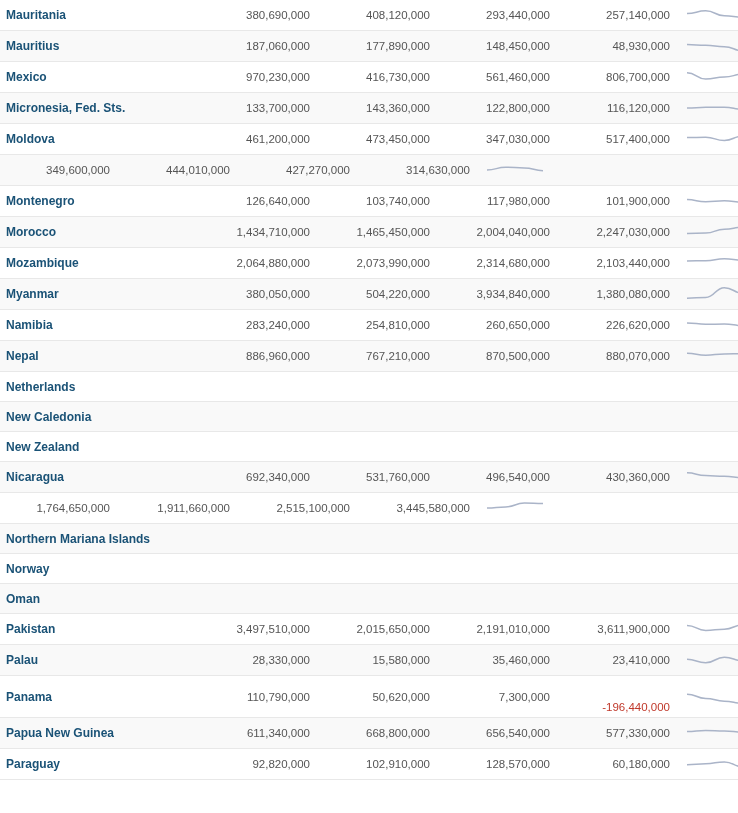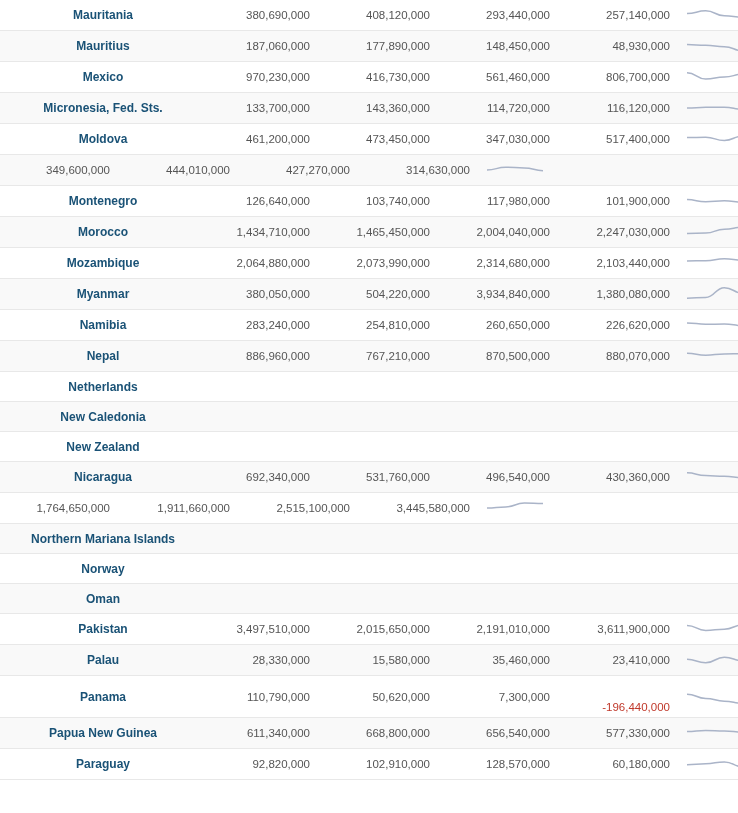--- a/index.html
+++ b/index.html
@@ -26,21 +26,20 @@
     .data-row:nth-child(odd) {
       background: #ffffff;
     }
     .col-country {
       width: 200px;
       padding-left: 6px;
       color: #1a5276;
       font-weight: bold;
       font-size: 12px;
       flex-shrink: 0;
-      text-align: center;
     }
     .col-val {
       width: 120px;
       text-align: right;
       padding-right: 10px;
       color: #555;
       font-size: 11.5px;
       flex-shrink: 0;
     }
     .col-val.negative {
@@ -100,21 +99,21 @@
     <span class="col-sparkline">
           <svg class="sparkline" viewBox="0 0 60 22">
             <path d="M 2 6.799999999999999 C 11.333333333333332 6.799999999999999, 11.333333333333332 13.100000000000001, 20.666666666666664 13.100000000000001 C 29.999999999999996 13.100000000000001, 29.999999999999996 11, 39.33333333333333 11 C 48.666666666666664 11, 48.666666666666664 8.200000000000001, 58 8.200000000000001" fill="none" stroke="#aab4c8" stroke-width="1.5"></path>
           </svg>
         </span>
   </div>
       <div class="data-row">
     <span class="col-country">Micronesia, Fed. Sts.</span>
     <span class="col-val">133,700,000</span>
     <span class="col-val">143,360,000</span>
-    <span class="col-val">114,720,000</span>
+    <span class="col-val">122,800,000</span>
     <span class="col-val">116,120,000</span>
     <span class="col-sparkline">
           <svg class="sparkline" viewBox="0 0 60 22">
             <path d="M 2 11 C 11.333333333333332 11, 11.333333333333332 10.299999999999999, 20.666666666666664 10.299999999999999 C 29.999999999999996 10.299999999999999, 29.999999999999996 10.299999999999999, 39.33333333333333 10.299999999999999 C 48.666666666666664 10.299999999999999, 48.666666666666664 12.399999999999999, 58 12.399999999999999" fill="none" stroke="#aab4c8" stroke-width="1.5"></path>
           </svg>
         </span>
   </div>
       <div class="data-row">
     <span class="col-country">Moldova</span>
     <span class="col-val">461,200,000</span>

